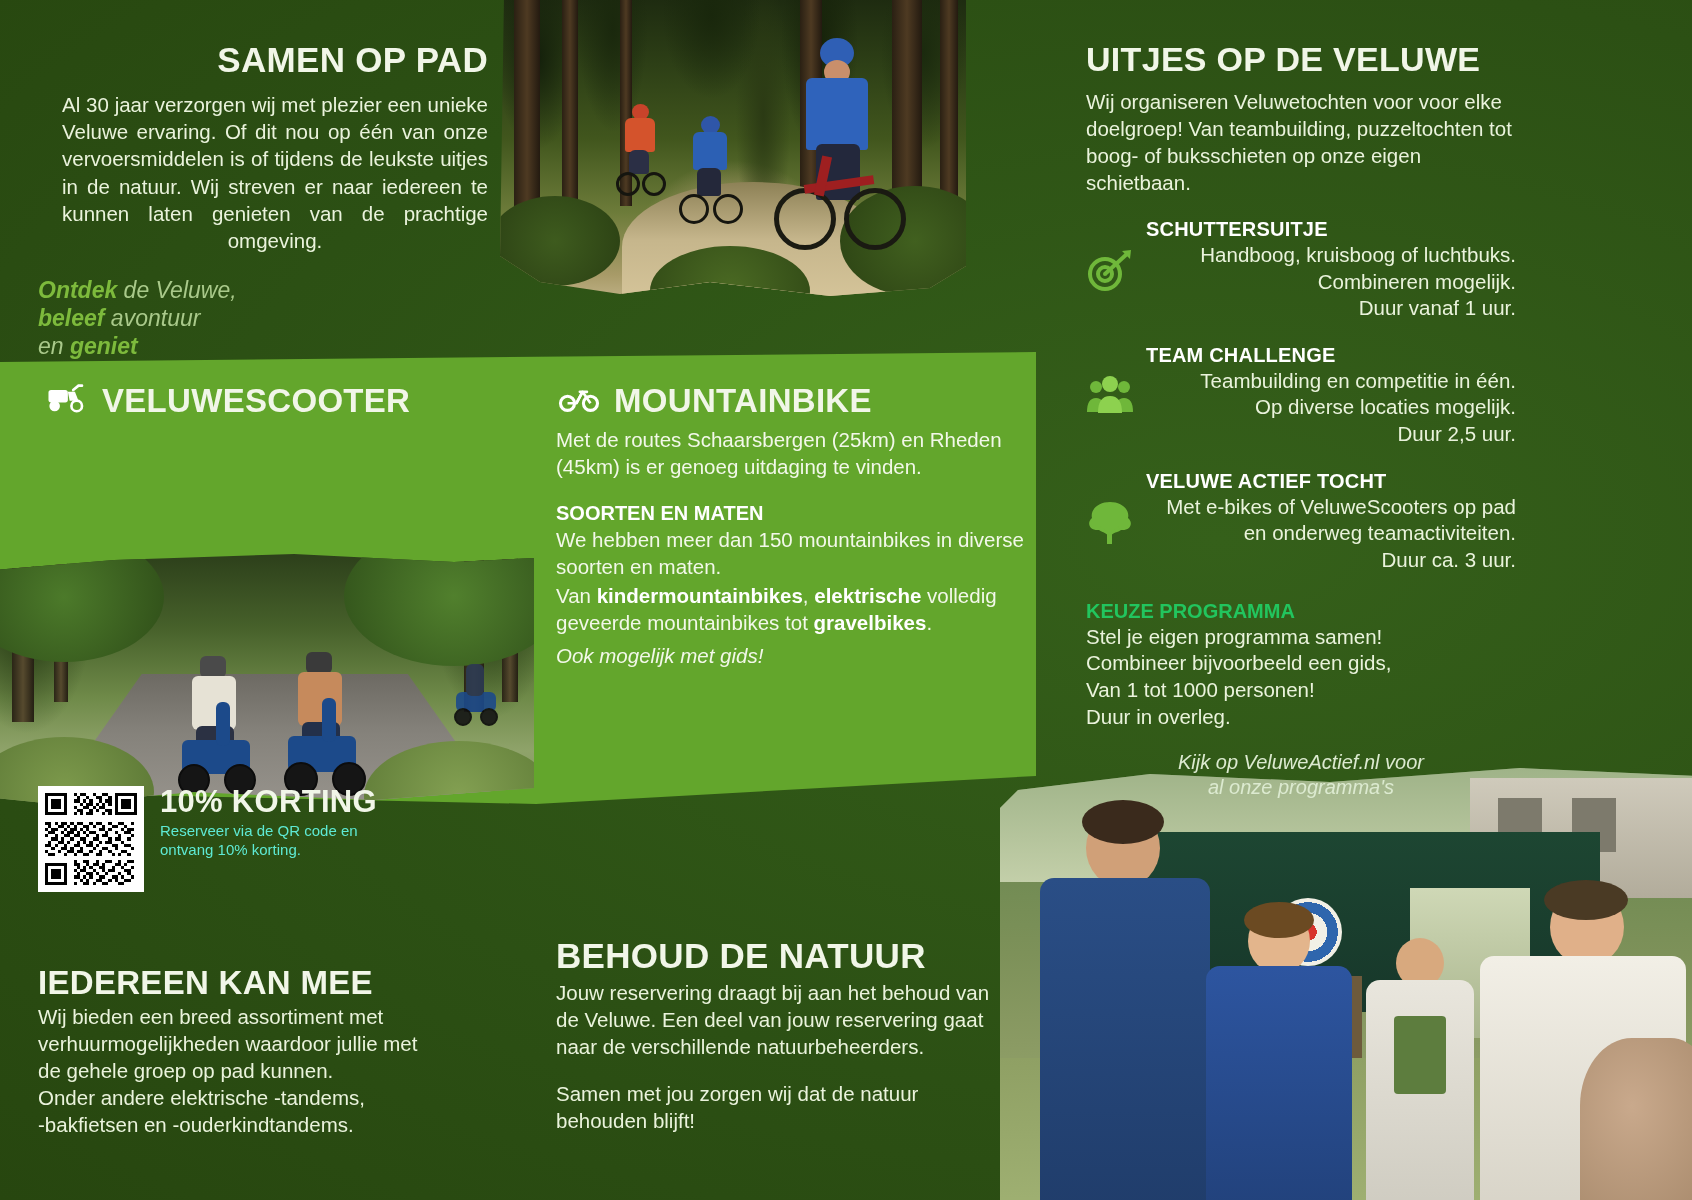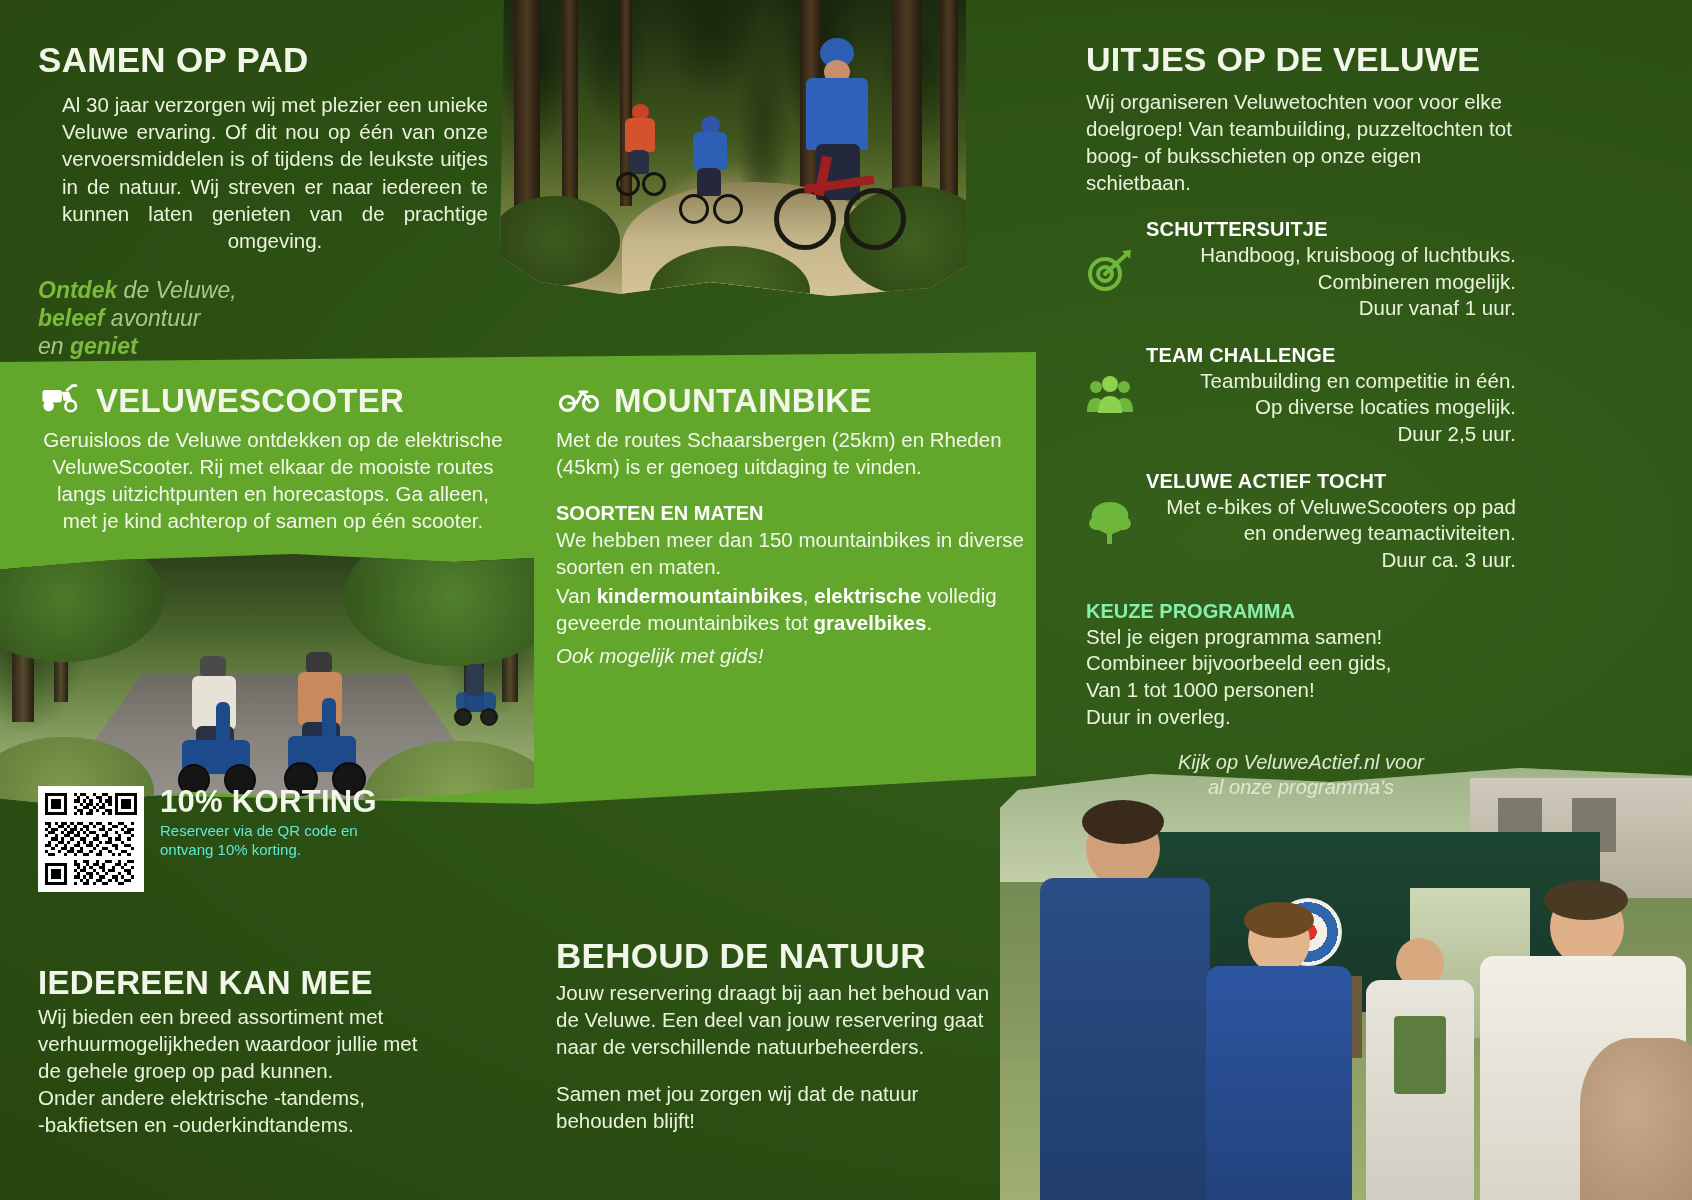--- a/index.html
+++ b/index.html
@@ -86,42 +86,42 @@
 
   
   h2.head {
     font-weight:bold; letter-spacing:0.3px; color:#f1f6e8;
     font-size:35px; line-height:1.05;
   }
   .body-txt { color:#eaf3dc; font-size:20.5px; line-height:1.33; }
 
   
   #samen { position:absolute; left:38px; top:42px; width:450px; }
-  #samen h2 { font-size:35px; text-align:left; margin-bottom:12px; }
+  #samen h2 { font-size:35px; text-align:right; margin-bottom:12px; }
   #samen p { text-align:justify; text-align-last:center;margin-left:24px; }
   .tagline { margin-top:22px; text-align:left; font-style:italic; font-size:23px; line-height:1.22;}
   .tagline b { color:#7dba3c; font-style:italic; font-weight:bold; }
   .tagline span { color:#a9c98a; font-style:italic; }
 
   
   #uitjes { position:absolute; left:1086px; top:42px; width:430px; }
   #uitjes h2 { font-size:34px; margin-bottom:10px; }
   #uitjes > p { font-size:20.5px; line-height:1.32; color:#eaf3dc; }
   .sub-block { position:relative; padding-left:60px; margin-top:22px; }
   .sub-block h3 { font-size:20px; font-weight:bold; color:#ffffff; letter-spacing:0.2px; margin-bottom:1px;}
   .sub-block p { font-size:20.5px; line-height:1.3; color:#eaf3dc;text-align:right; }
   .sub-ico { position:absolute; left:0; top:30px; width:48px; height:44px; }
   .keuze { margin-top:26px; }
-  .keuze h3 { font-size:20px; font-weight:bold; color:#86efac; margin-bottom:1px;}
+  .keuze h3 { font-size:20px; font-weight:bold; color:#22c55e; margin-bottom:1px;}
   .keuze p { font-size:20.5px; line-height:1.3; color:#eaf3dc; }
   .keuze b { color:#ffffff; font-weight:bold; }
   .kijk { margin-top:20px; text-align:center; font-style:italic; font-size:20px; line-height:1.22; color:#dcead0;}
 
   
-  #scooter-sec { position:absolute; left:38px; top:383px; width:470px;text-align:center; }
+  #scooter-sec { position:absolute; left:44px; top:383px; width:470px; }
   #scooter-sec h2 { font-size:33px; display:flex; align-items:center; gap:12px; }
   #scooter-sec p { margin-top:6px; font-size:20.5px; line-height:1.33; color:#f2f8e9;}
 
   
   #mtb-sec { position:absolute; left:556px; top:383px; width:470px; }
   #mtb-sec h2 { font-size:33px; display:flex; align-items:center; gap:12px;}
   #mtb-sec p { margin-top:6px; font-size:20.5px; line-height:1.33; color:#f2f8e9;}
   #mtb-sec h3 { margin-top:22px; font-size:20px; font-weight:bold; color:#fff; }
   #mtb-sec .p2 { margin-top:1px; }
   #mtb-sec b { font-weight:bold; color:#ffffff; }
@@ -361,21 +361,20 @@
         <svg viewBox="0 0 46 34" width="46" height="30">
           <rect x="2" y="8" width="22" height="14" rx="3" fill="#ffffff"></rect>
           <path d="M24 10 L32 10 L36 20 L26 20 Z" fill="#ffffff"></path>
           <path d="M30 8 L36 3 L40 3" stroke="#ffffff" stroke-width="3" fill="none" stroke-linecap="round"></path>
           <circle cx="9" cy="26" r="6" fill="#ffffff"></circle>
           <circle cx="34" cy="26" r="6" fill="none" stroke="#ffffff" stroke-width="3"></circle>
         </svg>
       </span>
       <span>VELUWESCOOTER</span>
     </h2>
-    <p>Geruisloos de Veluwe ontdekken op de elektrische VeluweScooter. Rij met elkaar de mooiste routes langs uitzichtpunten en horecastops. Ga alleen, met je kind achterop of samen op één scooter.</p>
   </section>
 
   <section id="mtb-sec">
     <h2 class="head">
       <span class="ico">
         <svg viewBox="0 0 46 34" width="46" height="30">
           <circle cx="10" cy="23" r="8" fill="none" stroke="#ffffff" stroke-width="3.5"></circle>
           <circle cx="36" cy="23" r="8" fill="none" stroke="#ffffff" stroke-width="3.5"></circle>
           <path d="M10 23 L20 23 L27 10 L36 23" stroke="#ffffff" stroke-width="3" fill="none" stroke-linejoin="round"></path>
           <path d="M20 23 L27 10" stroke="#ffffff" stroke-width="3" fill="none"></path>

